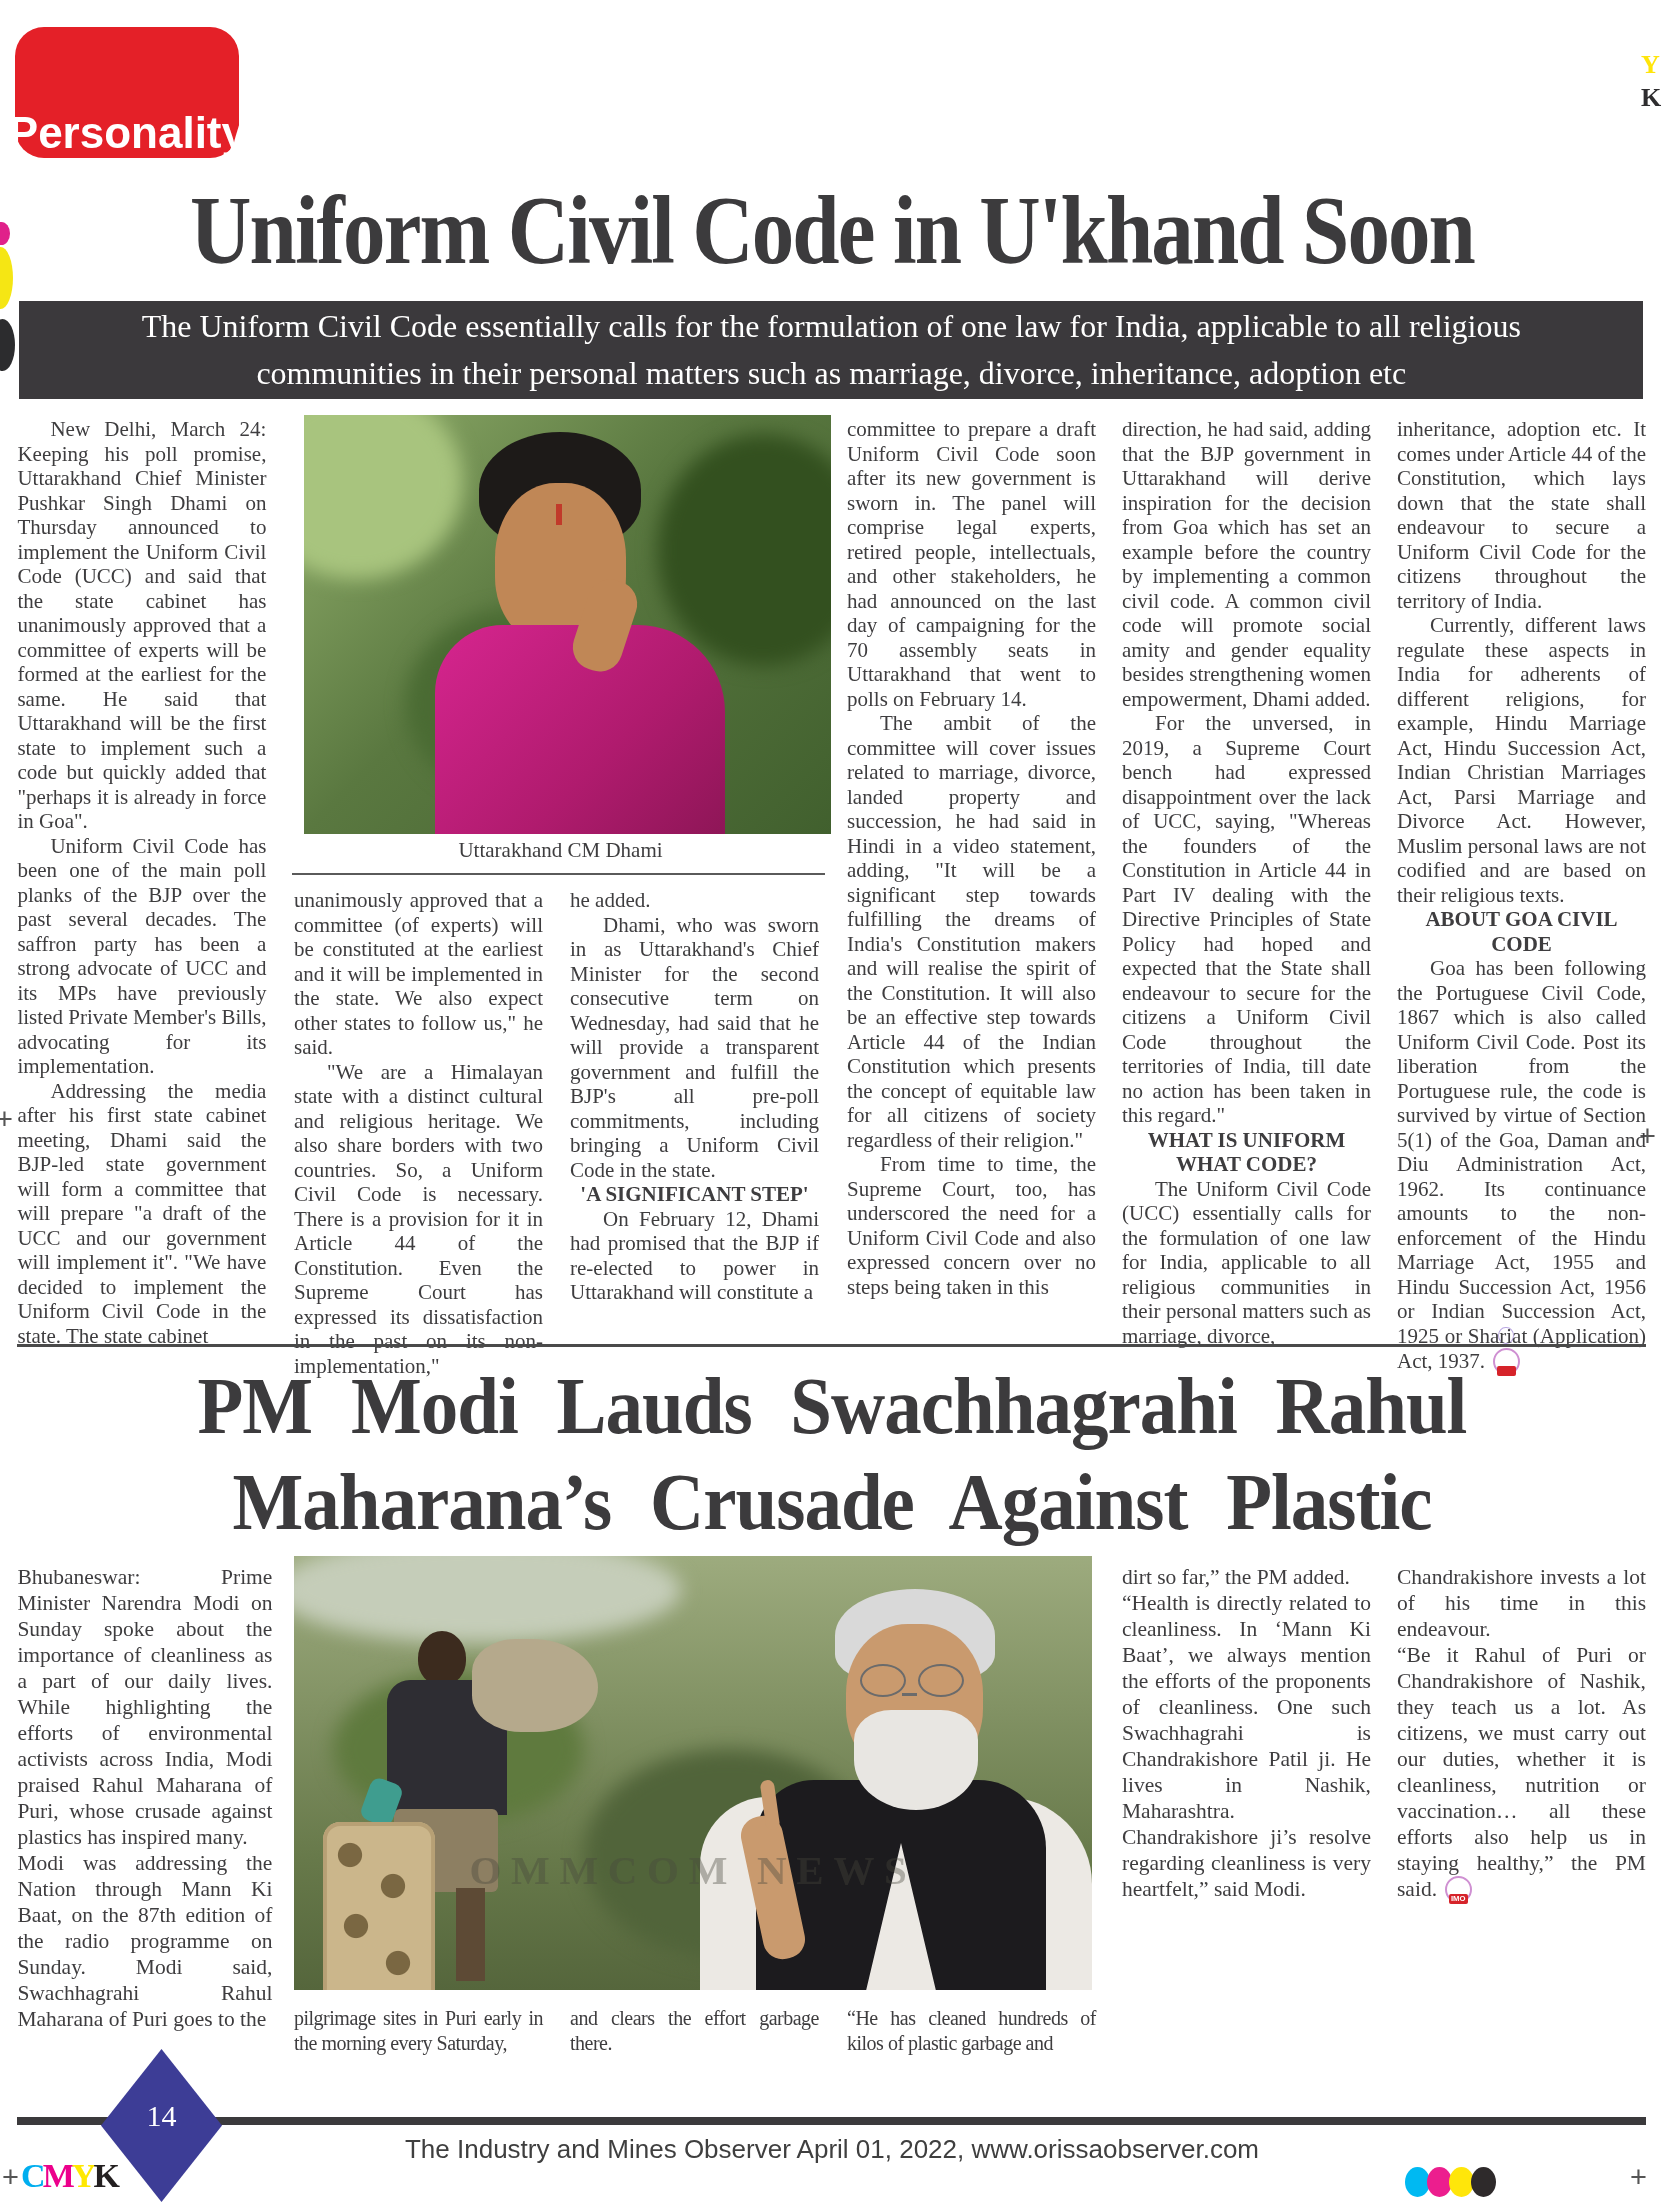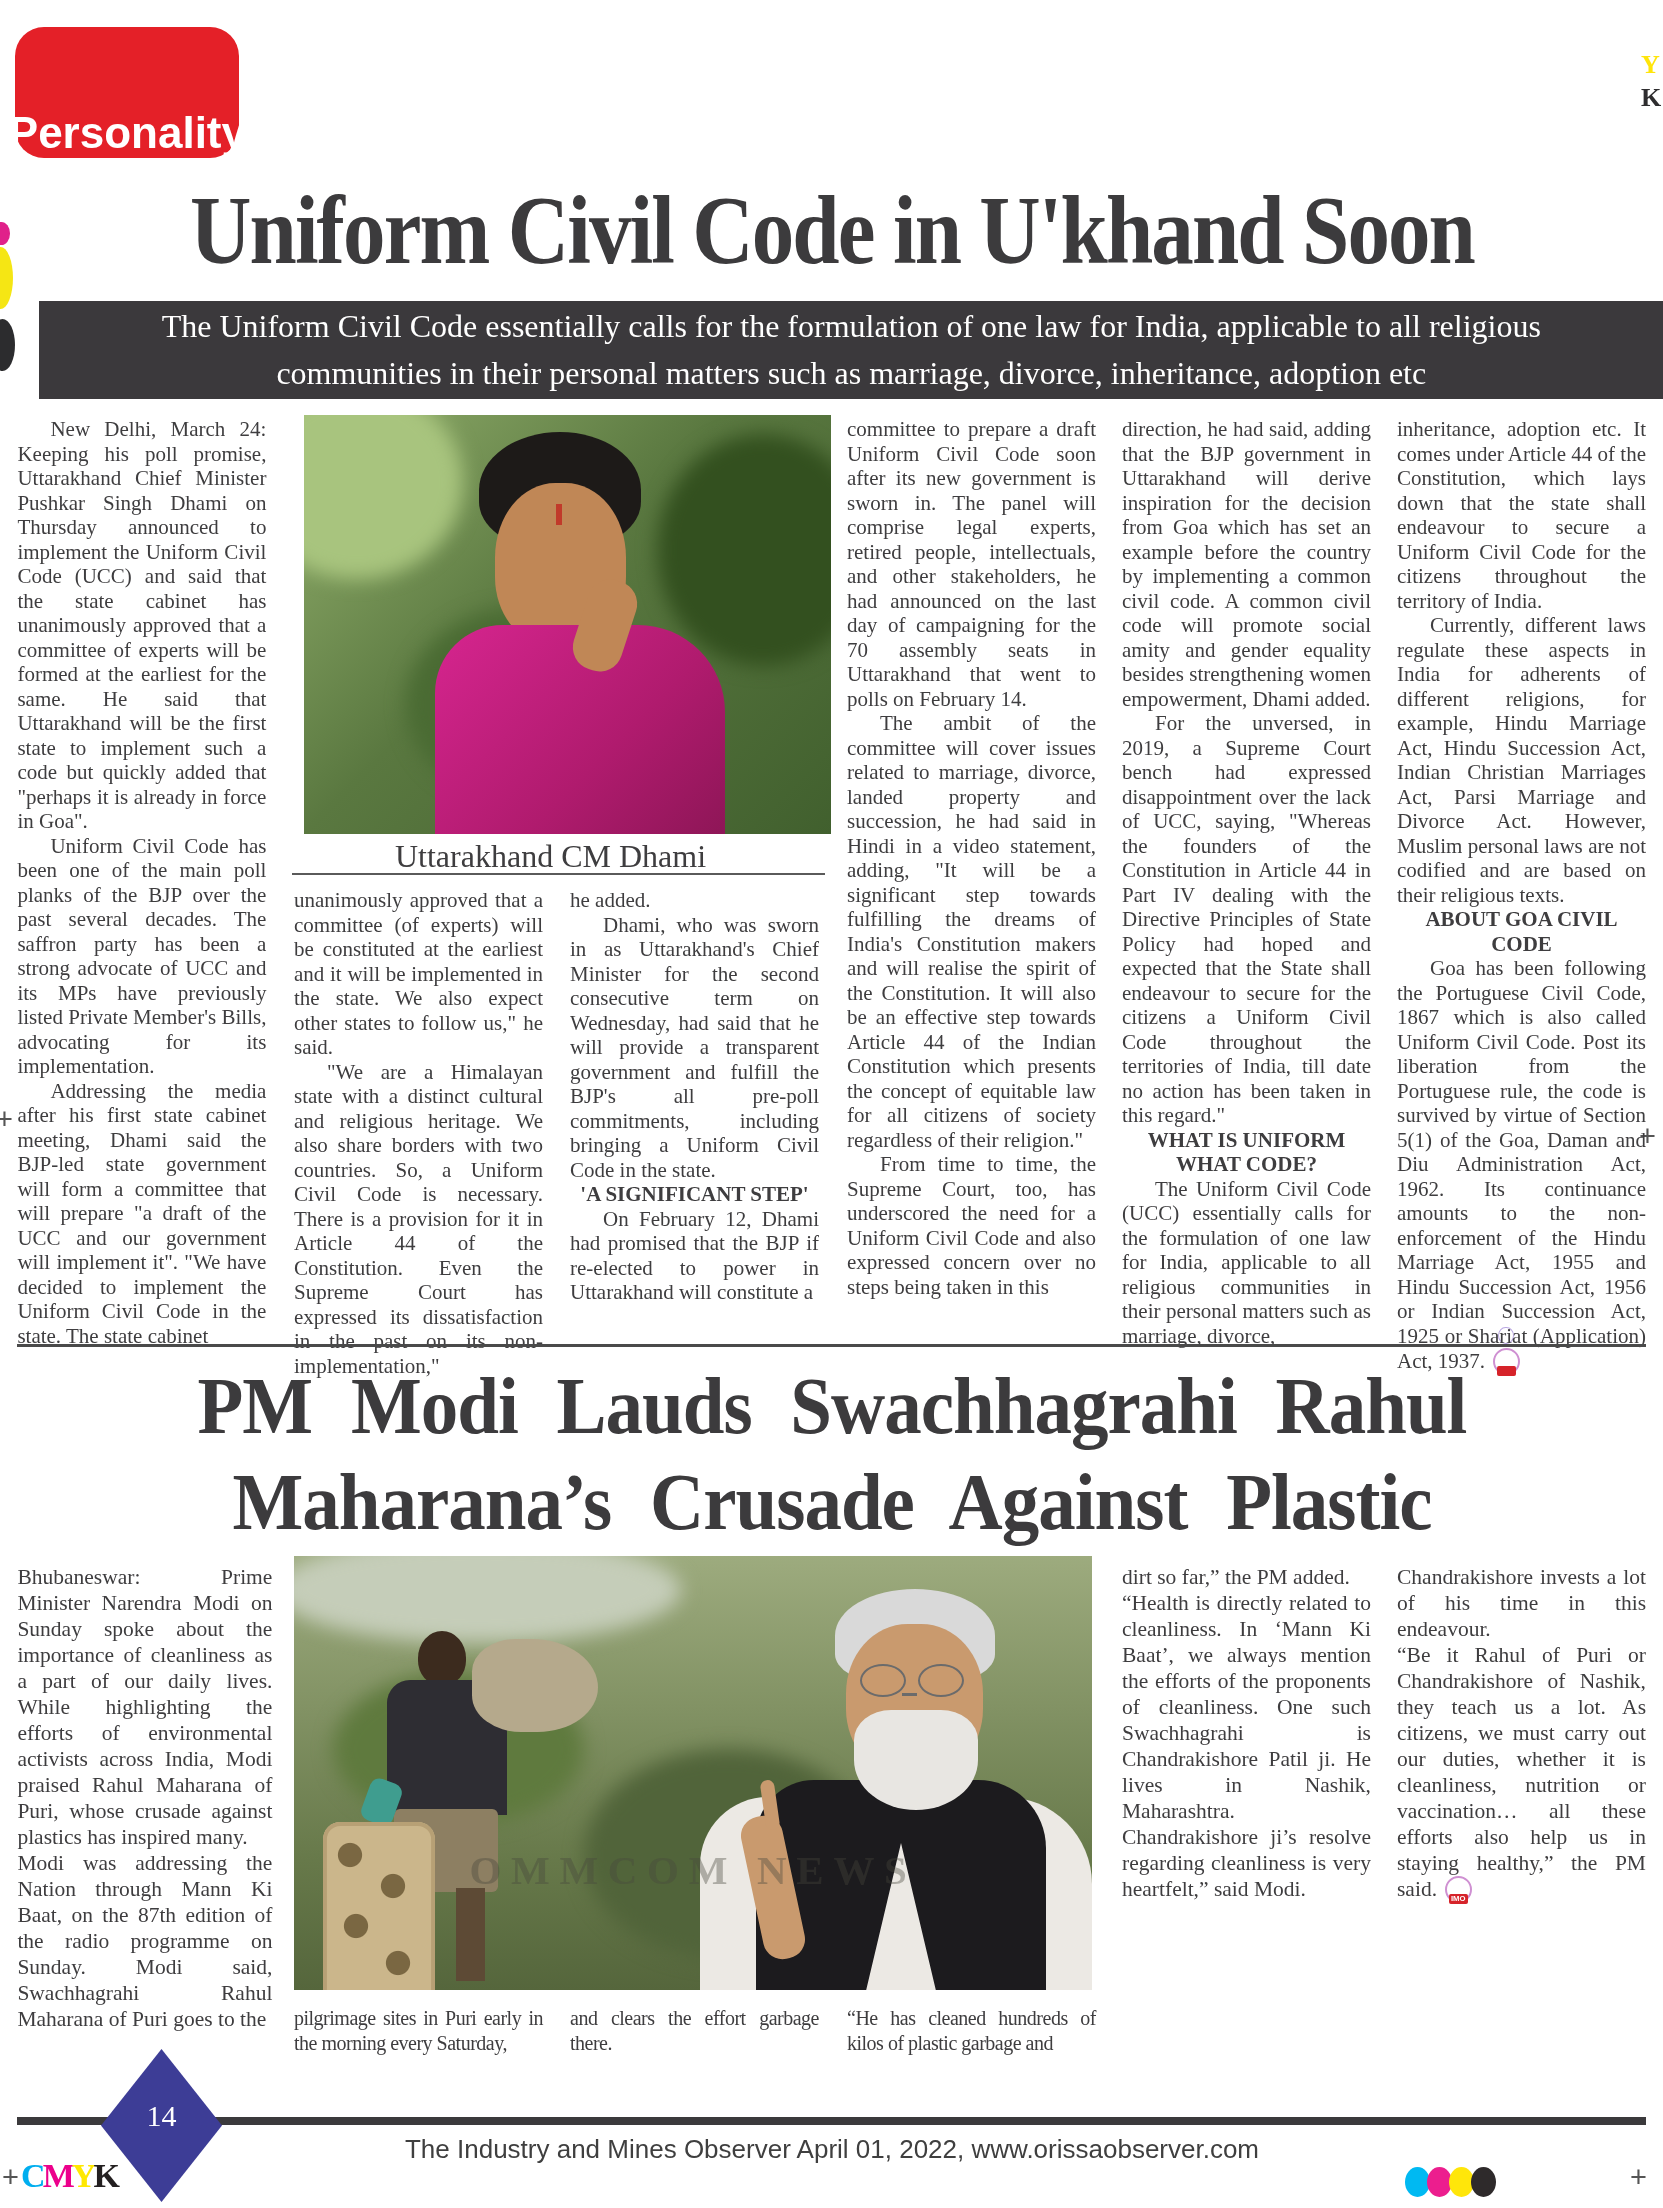--- a/index.html
+++ b/index.html
@@ -15,32 +15,32 @@
   .subhd{font-weight:bold;text-align:center;text-indent:0;}
   
   .badge{left:15.4px;top:27px;width:224px;height:131px;background:#e42028;border-radius:29px;
          display:flex;align-items:flex-end;justify-content:center;}
   .badge span{color:#fff;font:bold 44px "Liberation Sans",sans-serif;letter-spacing:0px;}
   
   .h1{left:0;top:174px;width:1664px;text-align:center;font-weight:bold;font-size:85px;
       color:#3c3b3d;letter-spacing:-1.9px;transform:scaleY(1.14);transform-origin:top center;}
   .standfirst{left:19.3px;top:301px;width:1624px;height:98px;background:#3b393c;color:#fff;
       display:flex;align-items:center;justify-content:center;text-align:center;
-      font-size:32px;line-height:47px;padding:0;box-sizing:border-box;margin-left:20px;}
+      font-size:32px;line-height:47px;padding:0;box-sizing:border-box;}
   .standfirst div{width:1506px;}
   
   .rule2{left:17.4px;top:1344px;width:1629px;height:2.9px;background:#4a4a4a;}
   .h2{left:0;top:1359px;width:1664px;text-align:center;font-weight:bold;font-size:75px;
       line-height:90px;color:#3c3b3d;word-spacing:21px;letter-spacing:-1px;
       transform:scaleY(1.06);transform-origin:top center;}
   
   .photo1{left:290px;top:415px;width:541px;height:419px;overflow:hidden;
           background:linear-gradient(135deg,#93b06d,#5a7840 45%,#41602e);}
   .ph1blob{position:absolute;border-radius:50%;filter:blur(9.7px);}
-  .cap1{left:280px;top:838px;width:541px;text-align:center;font-size:32px;color:#3e3d3f;}
+  .cap1{left:290px;top:838px;width:541px;text-align:center;font-size:21px;color:#3e3d3f;}
   .caprule{left:292px;top:873px;width:533px;height:1.9px;background:#5a5a5a;}
   
   .photo2{left:294px;top:1556px;width:798px;height:434px;overflow:hidden;
           background:linear-gradient(#9dab7e,#67794a 70%,#55663c);}
   .wm{position:absolute;left:0;top:290px;width:100%;text-align:center;
       font-size:41px;letter-spacing:9.7px;color:rgba(70,70,60,0.38);font-weight:bold;}
   
   .footrule{left:17.4px;top:2117px;width:1629px;height:7.7px;background:#3b3a3c;}
   .diamond{left:101px;top:2049px;width:121px;height:153px;background:#3d3d96;
            clip-path:polygon(50% 0,100% 50%,50% 100%,0 50%);display:flex;

